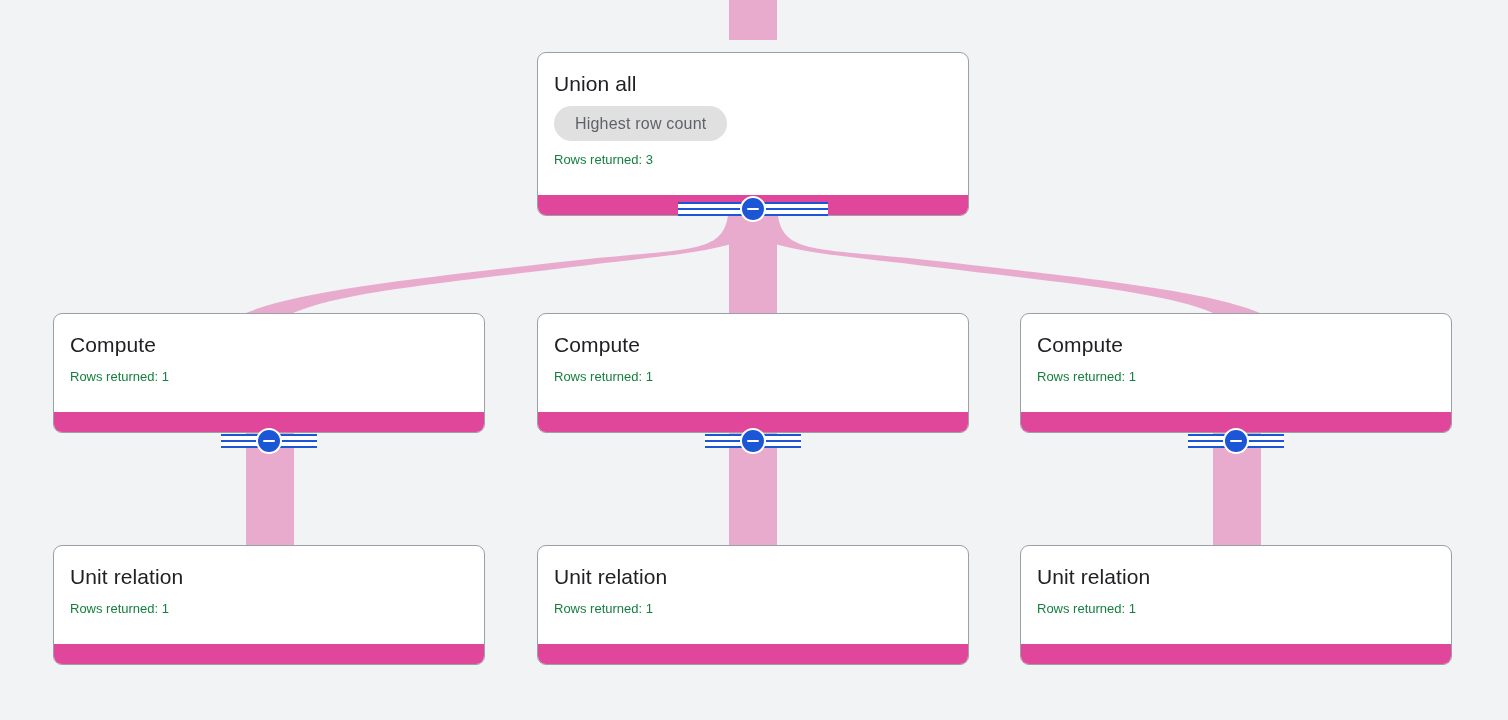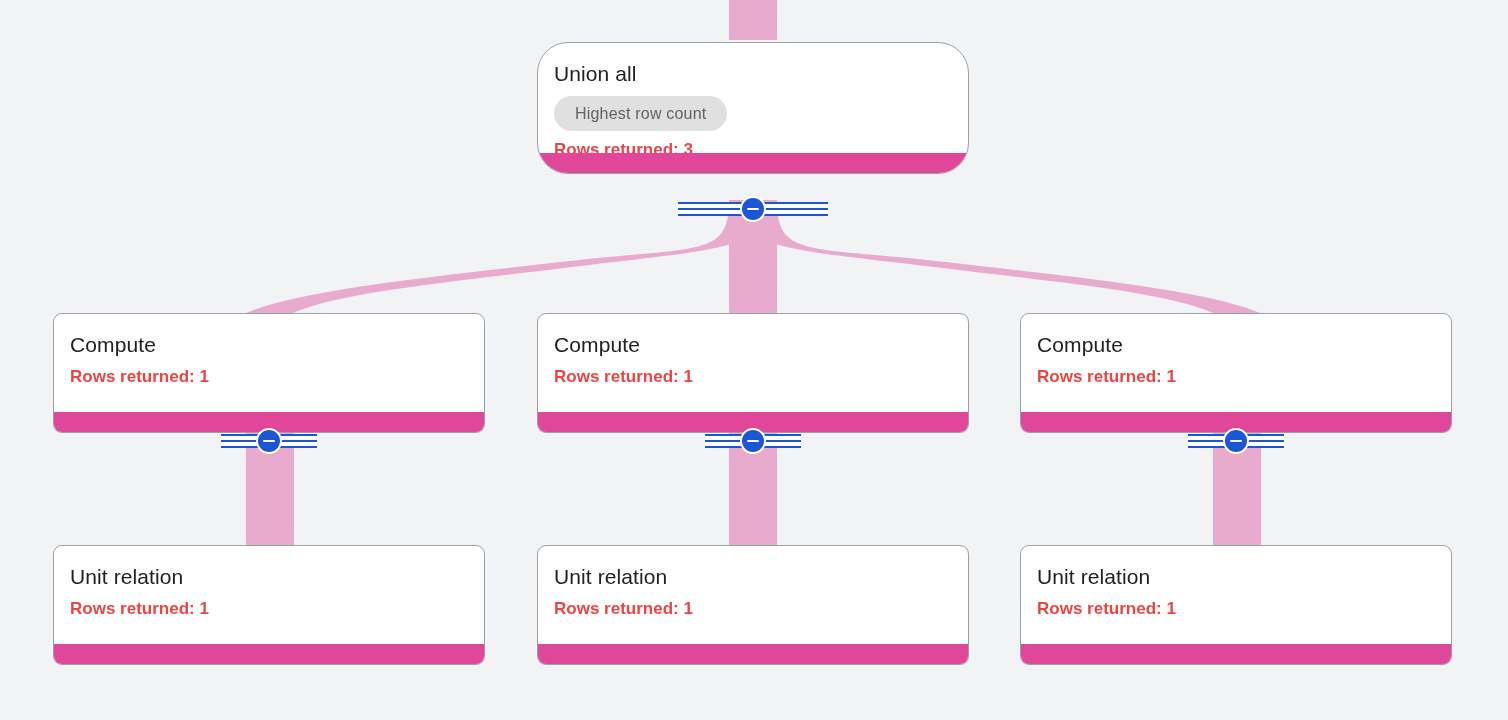--- a/index.html
+++ b/index.html
@@ -55,23 +55,23 @@
     color: #5f6368;
     font-size: 16px;
     font-weight: 500;
     line-height: 23px;
     letter-spacing: 0.2px;
     padding: 6px 21px;
     border-radius: 18px;
     white-space: nowrap;
   }
   .node-sub {
-    font-size: 17px;
-    font-weight: 700;
-    color: #ef4444;
+    font-size: 13px;
+    font-weight: 400;
+    color: #15803d;
     line-height: 22px;
     margin-top: 8px;
     white-space: nowrap;
   }
   .node-bar {
     position: absolute;
     left: 0;
     right: 0;
     bottom: 0;
     height: 20px;
@@ -164,21 +164,21 @@
                C1166,292 1056,282 934,267
                C806,251 729,250 729,200 Z"></path>
       <polygon points="1222,313 1252,313 1237,325"></polygon>
 
       <rect x="246" y="433" width="48" height="112"></rect>
       <rect x="729" y="433" width="48" height="112"></rect>
       <rect x="1213" y="433" width="48" height="112"></rect>
     </g>
   </svg>
 
-  <div class="node" style="left:537px; top:42px; width:432px; height:132px;border-radius:31px;">
+  <div class="node" style="left:537px; top:52px; width:432px; height:164px;">
     <div class="node-body">
       <div class="node-title">Union all</div>
       <div class="node-badge-row">
         <span class="node-badge">Highest row count</span>
       </div>
       <div class="node-sub">Rows returned: 3</div>
     </div>
     <div class="node-bar"></div>
   </div>
 

